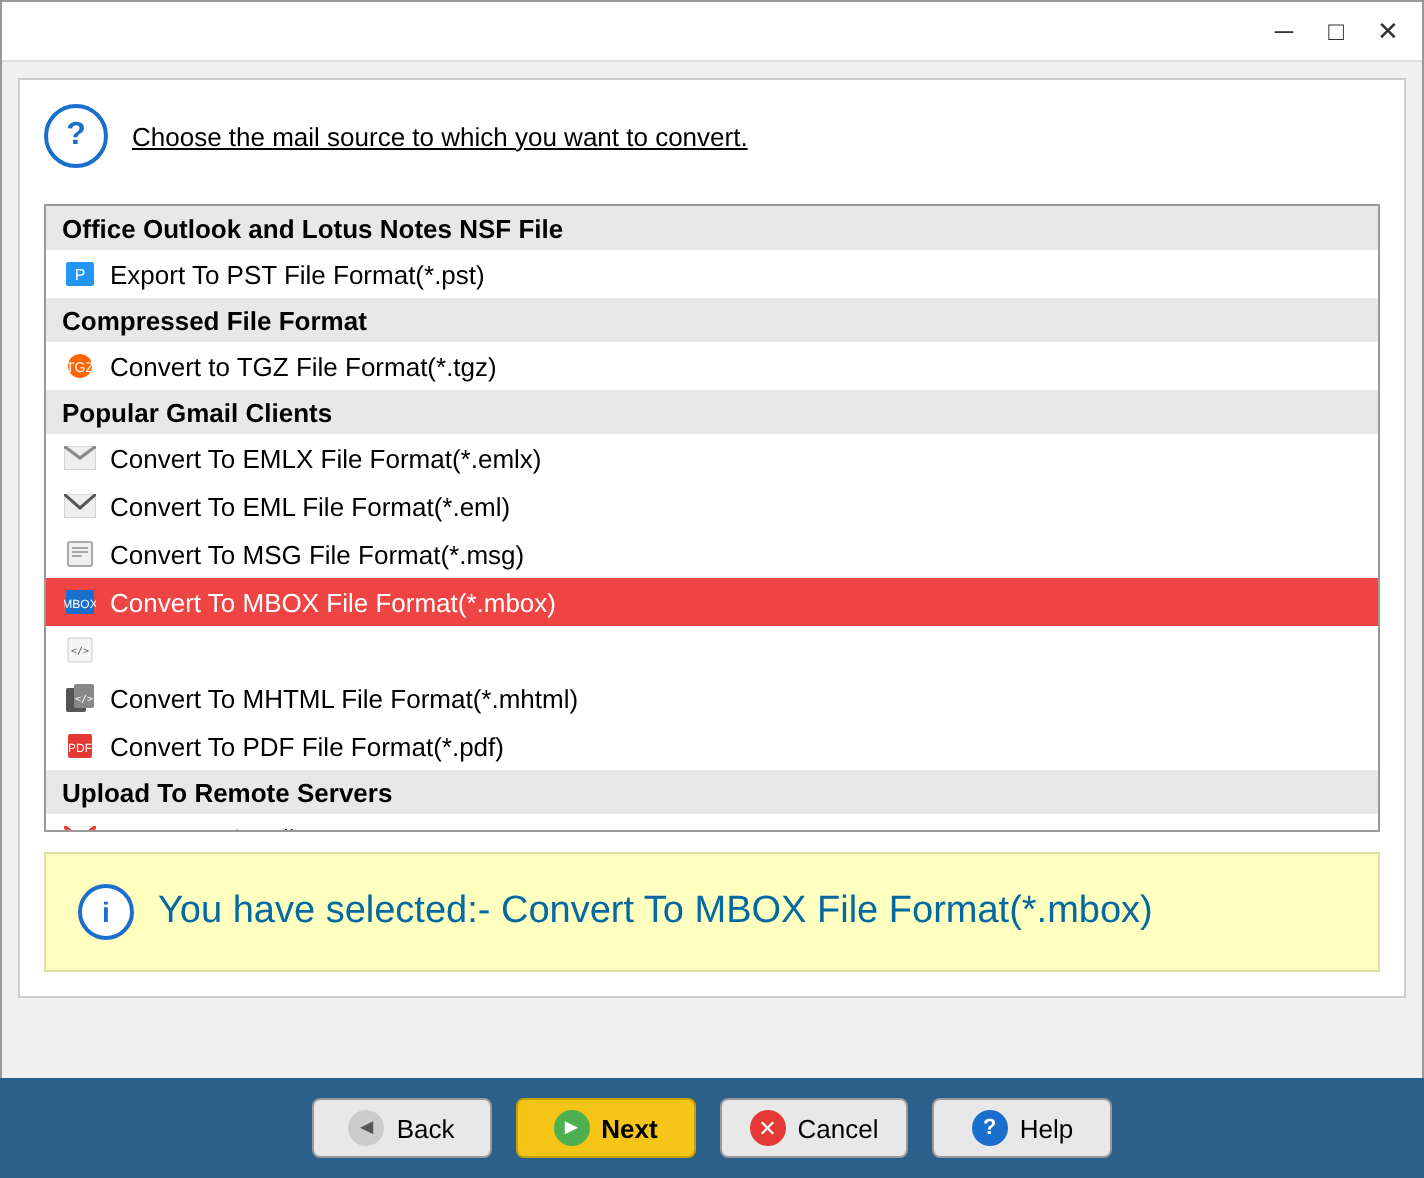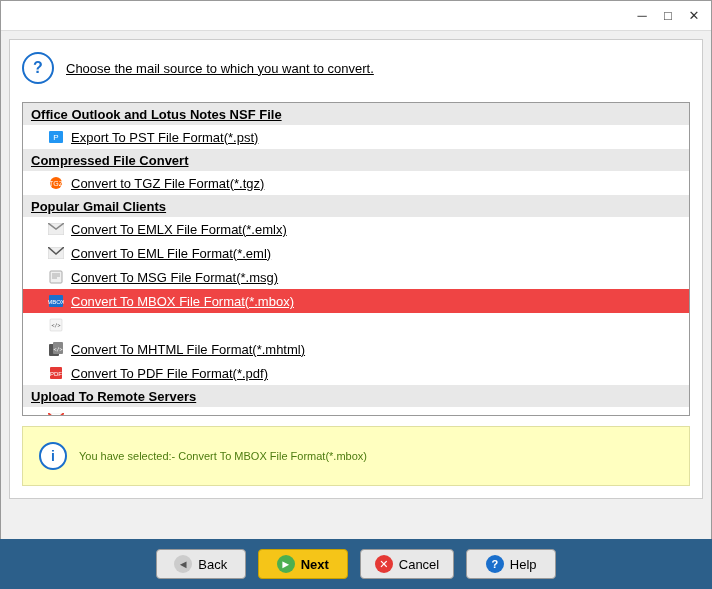--- a/index.html
+++ b/index.html
@@ -94,26 +94,25 @@
       border-left: 1px solid #ccc;
     }
     .list-scroll::-webkit-scrollbar-thumb {
       background: #c0c0c0;
       border: 1px solid #999;
     }
 
     .list-item {
       display: flex;
       align-items: center;
-      padding: 4px 24px;
+      padding: 4px 8px;
       height: 24px;
       cursor: pointer;
       white-space: nowrap;
       overflow: hidden;
-      text-decoration: underline;
     }
     .list-item.selected {
       background: #ef4444;
       color: #fff;
     }
     .section-header {
       font-weight: bold;
       background: #e8e8e8;
       color: #000;
       cursor: default;
@@ -149,22 +148,22 @@
       display: flex;
       align-items: center;
       justify-content: center;
       font-size: 14px;
       font-weight: bold;
       color: #1a6fcc;
       flex-shrink: 0;
       background: #fff;
     }
     .info-text {
-      font-size: 11px;
-      color: #4d7c0f;
+      font-size: 19px;
+      color: #0369a1;
     }
 
     
     .bottom-bar {
       position: absolute;
       bottom: 0;
       left: 0;
       right: 0;
       height: 50px;
       background: #2c5f8a;
@@ -232,21 +231,21 @@
     <div class="list-item section-header">Office Outlook and Lotus Notes NSF File</div>
         <div class="list-item">
           <span class="list-item-icon">
             <svg width="16" height="14" viewBox="0 0 16 14" xmlns="http://www.w3.org/2000/svg">
           <rect x="1" y="1" width="14" height="12" rx="1" fill="#2196F3"></rect>
           <text x="8" y="10" text-anchor="middle" fill="#fff" font-size="8" font-family="sans-serif">P</text>
         </svg>
           </span>
           <span>Export To PST File Format(*.pst)</span>
         </div>
-        <div class="list-item section-header">Compressed File Convert</div>
+        <div class="list-item section-header">Compressed File Format</div>
         <div class="list-item">
           <span class="list-item-icon">
             <svg width="16" height="14" viewBox="0 0 16 14" xmlns="http://www.w3.org/2000/svg">
           <circle cx="8" cy="7" r="6" fill="#ff6600"></circle>
           <text x="8" y="10" text-anchor="middle" fill="#fff" font-size="7" font-family="sans-serif">TGZ</text>
         </svg>
           </span>
           <span>Convert to TGZ File Format(*.tgz)</span>
         </div>
         <div class="list-item section-header">Popular Gmail Clients</div>

